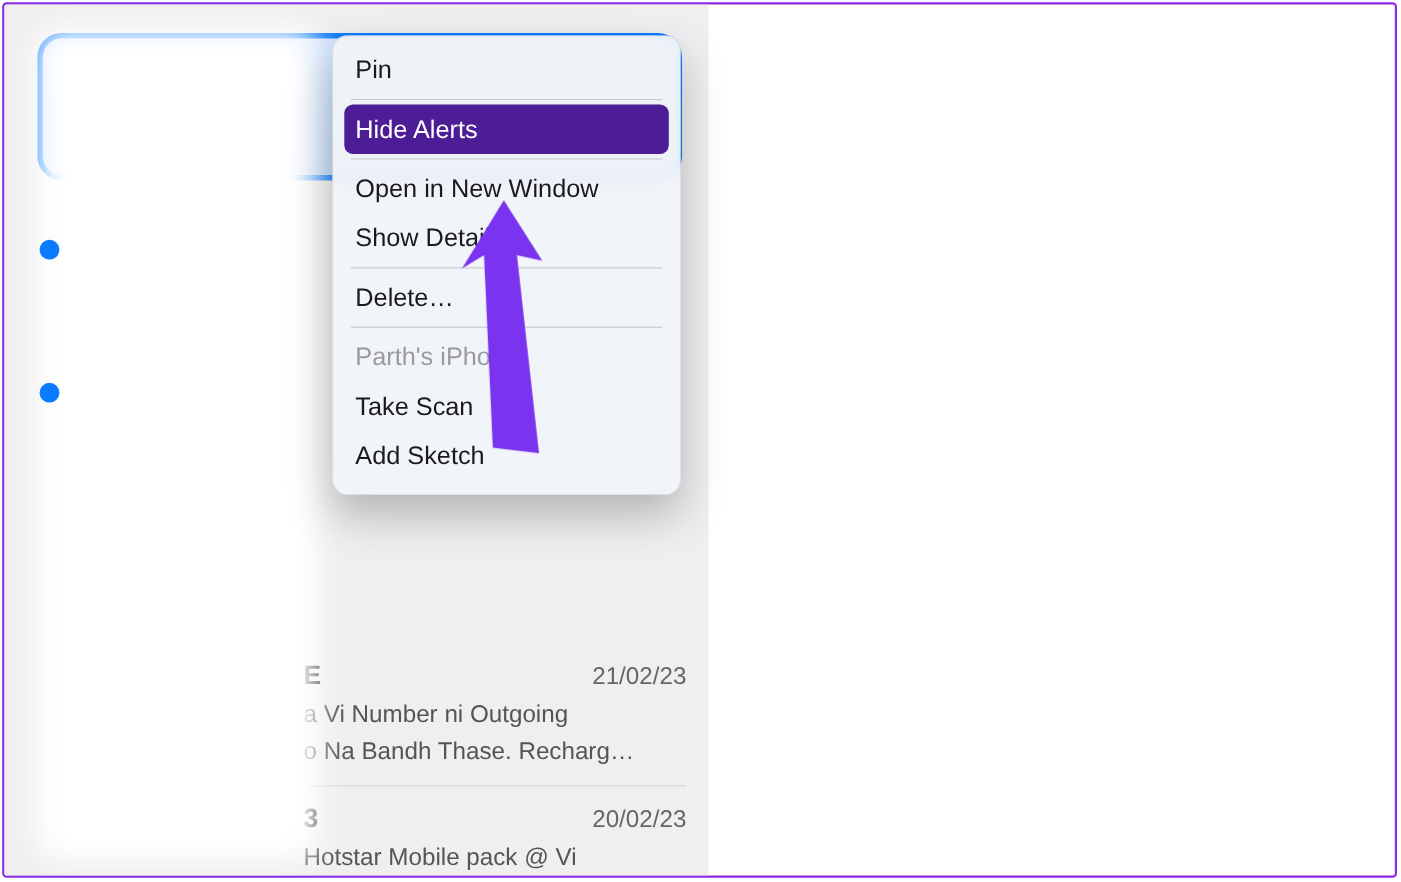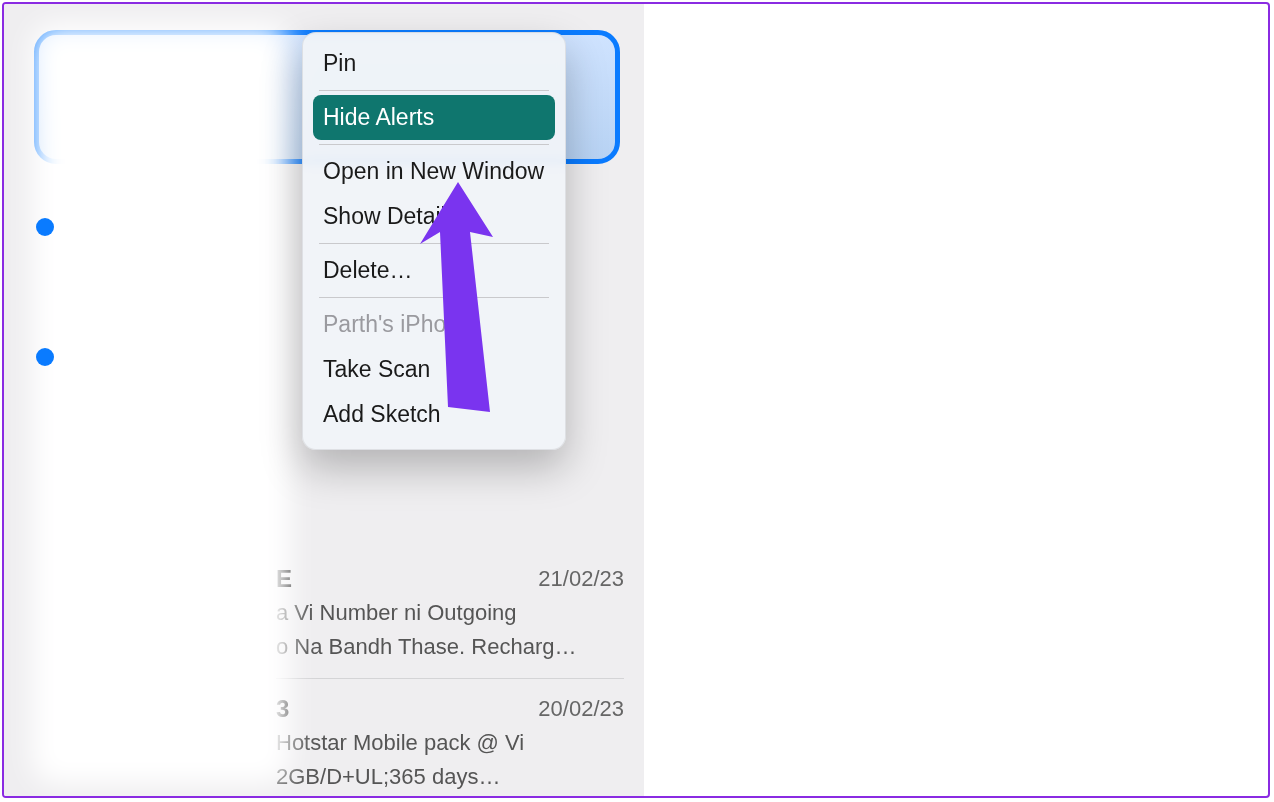--- a/index.html
+++ b/index.html
@@ -73,53 +73,53 @@
   
   .msg-row {
     position: absolute;
     left: 272px;
     width: 348px;
     color: #2b2b2b;
     font-size: 22px;
     line-height: 30px;
     z-index: 1;
   }
-  .msg-row .line1 { display: flex; justify-content: space-between; font-size: 24px; color: #222; }
+  .msg-row .line1 { display: flex; justify-content: space-between; font-size: 24px; color: #222; margin-top: 36px; }
   .msg-row .line1 .sender { font-weight: 600; }
   .msg-row .line1 .time   { color: #666; font-size: 22px; }
   .msg-row .preview { color: #555; font-size: 22px; margin-top: 4px; }
   .msg-row .sep { border-top: 1px solid #d4d4d6; margin-top: 16px; }
 
   .row-e { top: 560px; }
   .row-f { top: 690px; }
 
   
   .context-menu {
     position: absolute;
     top: 28px;
     left: 298px;
-    width: 264px;
+    width: 317px;
     background: rgba(240, 243, 248, 0.95);
     border: 1px solid rgba(0,0,0,0.08);
     border-radius: 14px;
     box-shadow: 0 18px 40px rgba(0,0,0,0.25);
     padding: 8px 10px 12px 10px;
     box-sizing: border-box;
     z-index: 10;
     backdrop-filter: blur(4px);
   }
   .context-menu .mi {
     font-size: 23px;
     color: #1a1a1a;
     padding: 9px 10px;
     border-radius: 8px;
     white-space: nowrap;
   }
   .context-menu .mi.hl {
-    background: #0f766e;
+    background: #4c1d95;
     color: #ffffff;
   }
   .context-menu .mi.disabled {
     color: #9a9a9f;
   }
   .context-menu hr {
     border: none;
     border-top: 1px solid #c9c9cc;
     margin: 4px 6px;
   }

